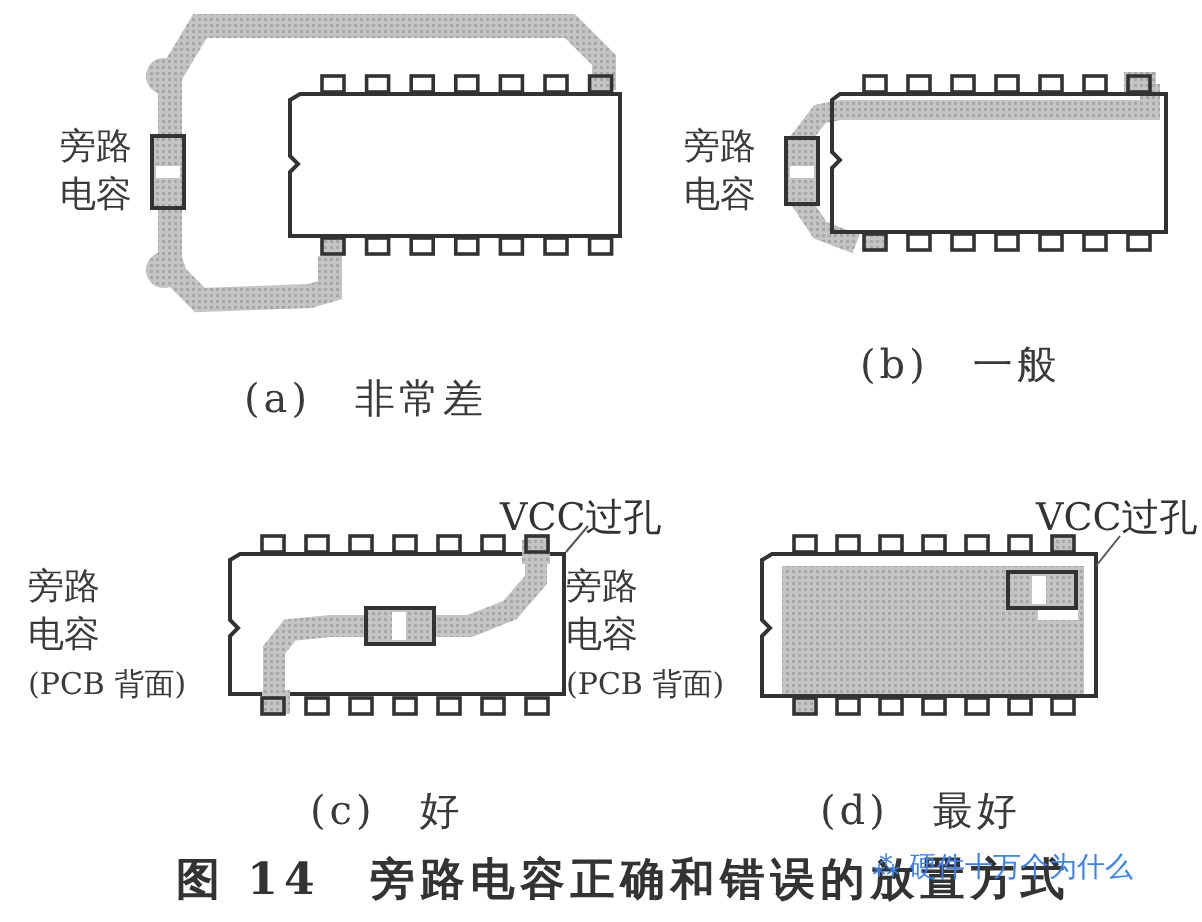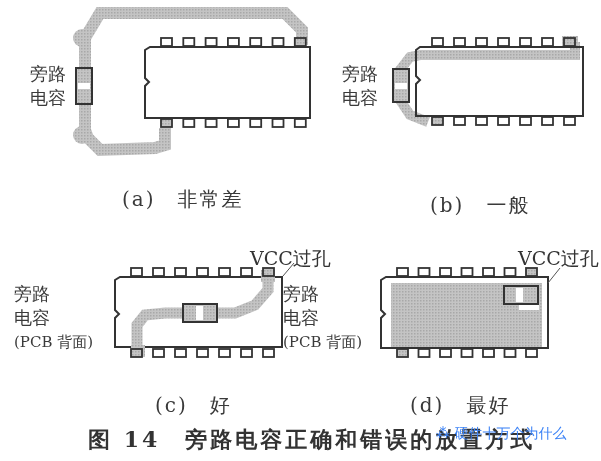--- a/index.html
+++ b/index.html
@@ -139,18 +139,18 @@
 <div class="lbl" style="left:283px;top:282px;width:100px;">
   <div>旁路</div>
   <div>电容</div>
   <div style="font-size:15px;">(PCB 背面)</div>
 </div>
 
 <div class="vcc" style="left:250px;top:246px;">VCC过孔</div>
 <div class="vcc" style="left:518px;top:246px;">VCC过孔</div>
 
 <div class="cap" style="left:122px;top:186px;">(a)　非常差</div>
-<div class="cap" style="left:430px;top:192px;">(b)　一般</div>
+<div class="cap" style="left:430px;top:169px;">(b)　一般</div>
 <div class="cap" style="left:155px;top:392px;">(c)　好</div>
 <div class="cap" style="left:410px;top:392px;">(d)　最好</div>
 
 <div class="title">图 14　旁路电容正确和错误的放置方式</div>
 <div class="wm"><span>⁂ </span><span>硬件十万个为什么</span></div>
 
 </body></html>

